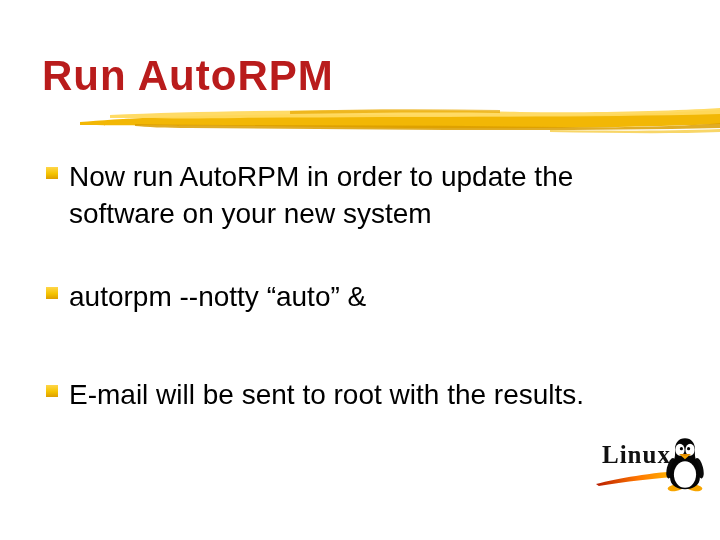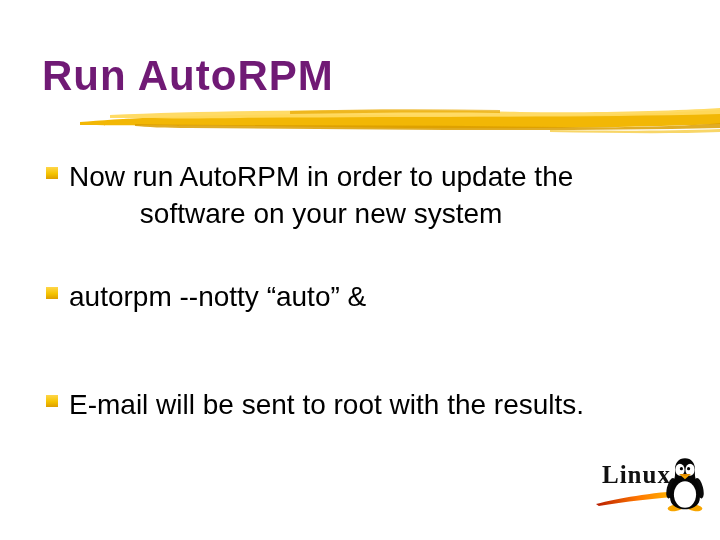--- a/index.html
+++ b/index.html
@@ -13,59 +13,58 @@
   .slide {
     position: absolute;
     width: 720px; height: 540px;
     background: #ffffff;
   }
   .slide-title {
     position: absolute;
     left: 42px; top: 52px;
     font-size: 42px;
     font-weight: bold;
-    color: #701a75;
+    color: #b91c1c;
     letter-spacing: 1px;
     line-height: 1.15;
     white-space: nowrap;
   }
   .brush-underline {
     position: absolute;
     left: 80px; top: 98px;
     width: 640px; height: 44px;
   }
   .bullets { position: absolute; left: 0; top: 0; width: 720px; }
   .bullet-item {
     position: absolute;
     left: 46px;
     display: flex;
     align-items: flex-start;
   }
   .bullet-item.b0 { top: 158px; }
   .bullet-item.b1 { top: 278px; }
-  .bullet-item.b2 { top: 386px; }
+  .bullet-item.b2 { top: 376px; }
   .bullet-square {
     flex: 0 0 auto;
     width: 12px; height: 12px;
     margin-top: 9px;
     margin-right: 11px;
     background: linear-gradient(180deg, #ffd54a 0%, #f5c400 55%, #dd9e00 100%);
   }
   .bullet-text {
     font-size: 28px;
     line-height: 37px;
     color: #000000;
     white-space: pre-line;
     max-width: 620px;
     letter-spacing: 0px;
-    text-align: center;
   }
   .linux-logo {
     position: absolute;
-    left: 596px; top: 456px;
+    left: 596px; top: 436px;
     width: 116px; height: 60px;
   }
   .linux-logo-text {
     position: absolute;
     left: 6px; top: 6px;
     font-family: "Liberation Serif", "DejaVu Serif", serif;
     font-weight: bold;
     font-size: 25px;
     color: #111111;
     letter-spacing: 1px;

